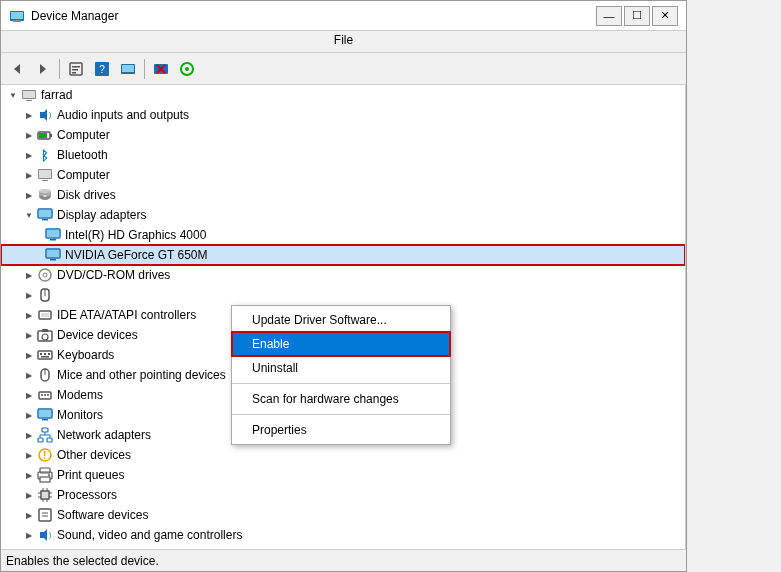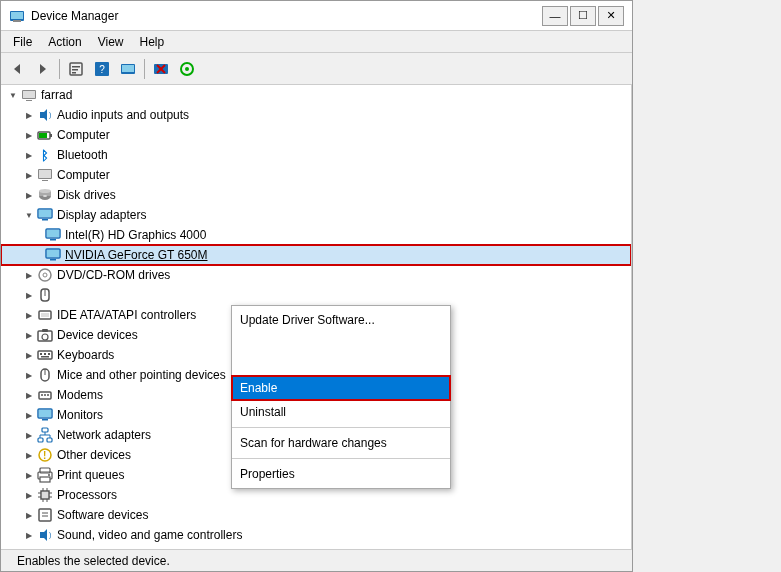--- a/index.html
+++ b/index.html
@@ -5,21 +5,21 @@
     * { margin: 0; padding: 0; box-sizing: border-box; }
     body {
       font-family: 'Segoe UI', Tahoma, sans-serif;
       font-size: 12px;
       background: #f0f0f0;
       width: 781px;
       height: 572px;
       overflow: hidden;
     }
     .window {
-      width: 633px;
+      width: 687px;
       height: 572px;
       background: #ec4899;
       border: 1px solid #999;
       display: flex;
       flex-direction: column;
       justify-content: center;
     }
     .title-bar {
       background: #fff;
       height: 30px;
@@ -57,20 +57,21 @@
       justify-content: center;
       cursor: pointer;
     }
     .menu-bar {
       background: #f0f0f0;
       height: 22px;
       display: flex;
       align-items: center;
       padding: 0 4px;
       border-bottom: 1px solid #ccc;
+      flex-direction: column;
     }
     .menu-item {
       padding: 2px 8px;
       cursor: pointer;
       font-size: 12px;
     }
     .toolbar {
       background: #f0f0f0;
       height: 32px;
       display: flex;
@@ -111,21 +112,21 @@
     }
     .tree-panel::-webkit-scrollbar { width: 14px; }
     .tree-panel::-webkit-scrollbar-track { background: #f0f0f0; }
     .tree-panel::-webkit-scrollbar-thumb { background: #c0c0c0; border: 1px solid #aaa; }
     .status-bar {
       height: 22px;
       background: #f0f0f0;
       border-top: 1px solid #ccc;
       display: flex;
       align-items: center;
-      padding: 0 16px;
+      padding: 0 5px;
       font-size: 12px;
     }
     .tree-item {
       display: flex;
       align-items: center;
       height: 20px;
       padding-left: 4px;
       cursor: default;
       white-space: nowrap;
     }
@@ -158,21 +159,21 @@
       top: 220px;
       left: 230px;
       background: #fff;
       border: 1px solid #aaa;
       box-shadow: 2px 2px 6px rgba(0,0,0,0.3);
       width: 220px;
       z-index: 100;
       padding: 2px 0;
     }
     .context-menu-item {
-      padding: 5px 8px;
+      padding: 5px 20px;
       cursor: pointer;
       font-size: 12px;
     }
     .context-menu-item.active {
       background: #0078d7;
       color: white;
     }
     .context-menu-sep {
       height: 1px;
       background: #ccc;
@@ -183,21 +184,20 @@
     }
     
     .nvidia-selected {
       outline: 2px solid #cc0000;
       outline-offset: -1px;
     }
     
     .enable-border {
       outline: 2px solid #cc0000;
       outline-offset: -1px;
-      margin-top: 44px;
     }
 
     
     .icon-monitor { color: #1a6eb5; }
     .icon-sound { color: #1a6eb5; }
     .icon-bt { color: #0078d7; }
     .icon-network { color: #1a6eb5; }
   </style>
 </head>
 <body>
@@ -365,21 +365,21 @@
         <div class="icon icon-monitor">
           <svg width="16" height="16" viewBox="0 0 16 16">
             <rect x="1" y="2" width="14" height="9" rx="1" fill="none" stroke="#1a6eb5" stroke-width="1.5"></rect>
             <rect x="2" y="3" width="12" height="7" fill="#87ceeb"></rect>
             <rect x="5" y="12" width="6" height="1.5" fill="#1a6eb5"></rect>
           </svg>
         </div>
         <span>Intel(R) HD Graphics 4000</span>
       </div>
 
-      <div class="tree-item indent-3 nvidia-selected" style="background:#cce4f7;text-decoration:underline;">
+      <div class="tree-item indent-3 nvidia-selected" style="background:#cce4f7;">
         <div class="expander" style="visibility:hidden">▶</div>
         <div class="icon icon-monitor">
           <svg width="16" height="16" viewBox="0 0 16 16">
             <rect x="1" y="2" width="14" height="9" rx="1" fill="none" stroke="#1a6eb5" stroke-width="1.5"></rect>
             <rect x="2" y="3" width="12" height="7" fill="#87ceeb"></rect>
             <rect x="5" y="12" width="6" height="1.5" fill="#1a6eb5"></rect>
           </svg>
         </div>
         <span>NVIDIA GeForce GT 650M</span>
       </div>

